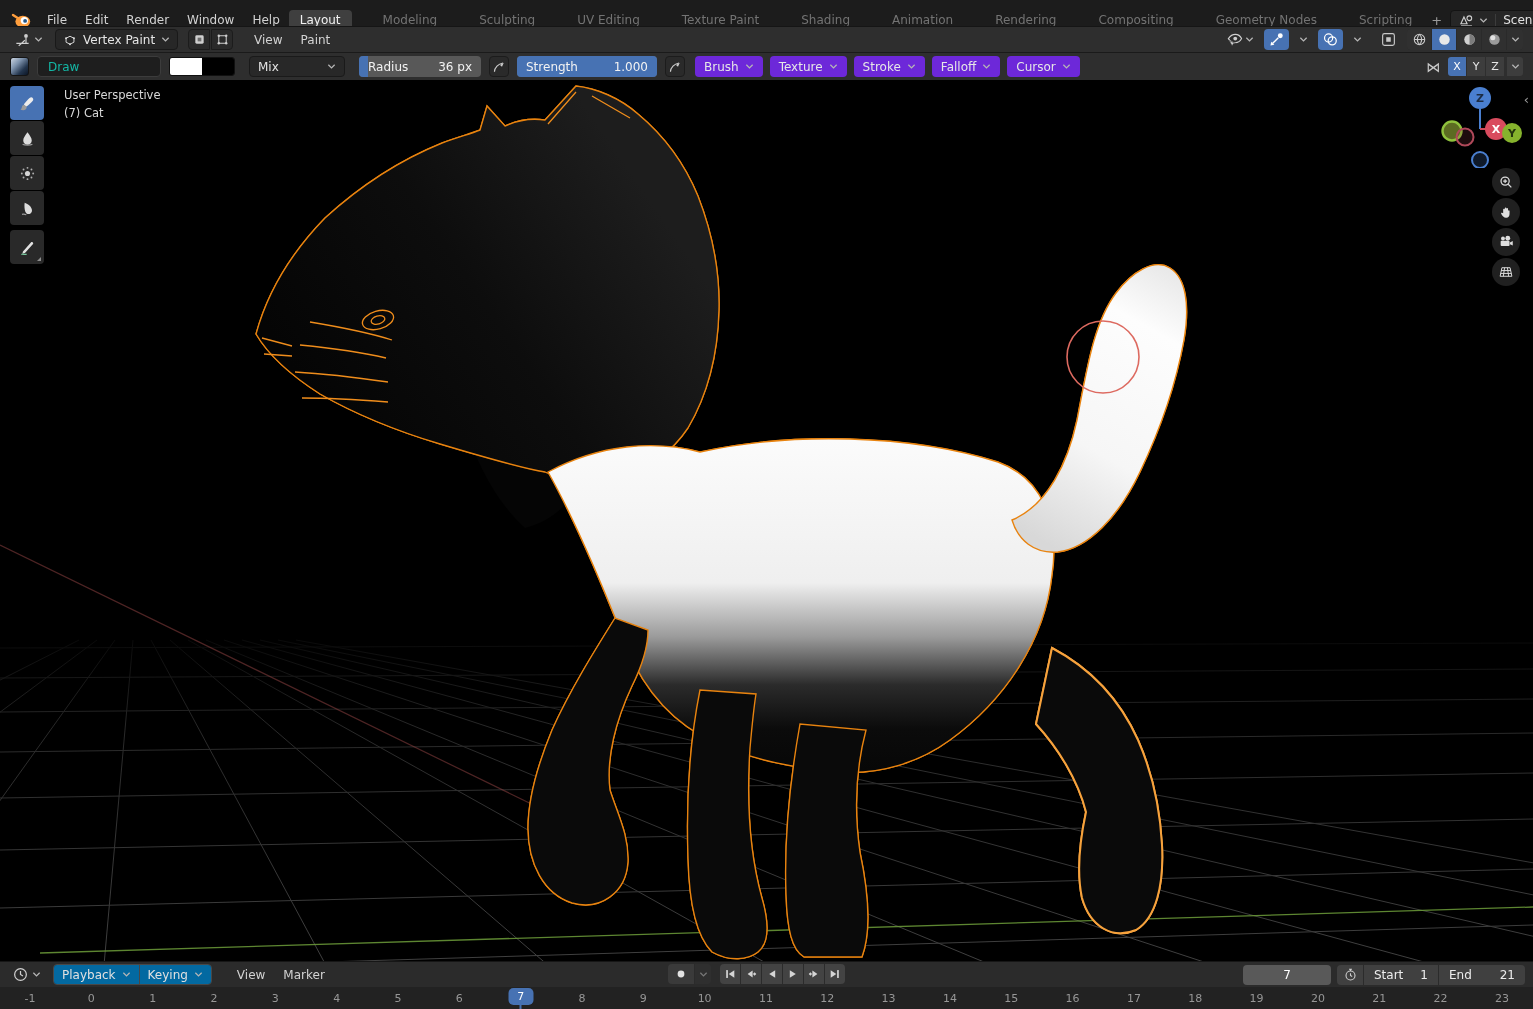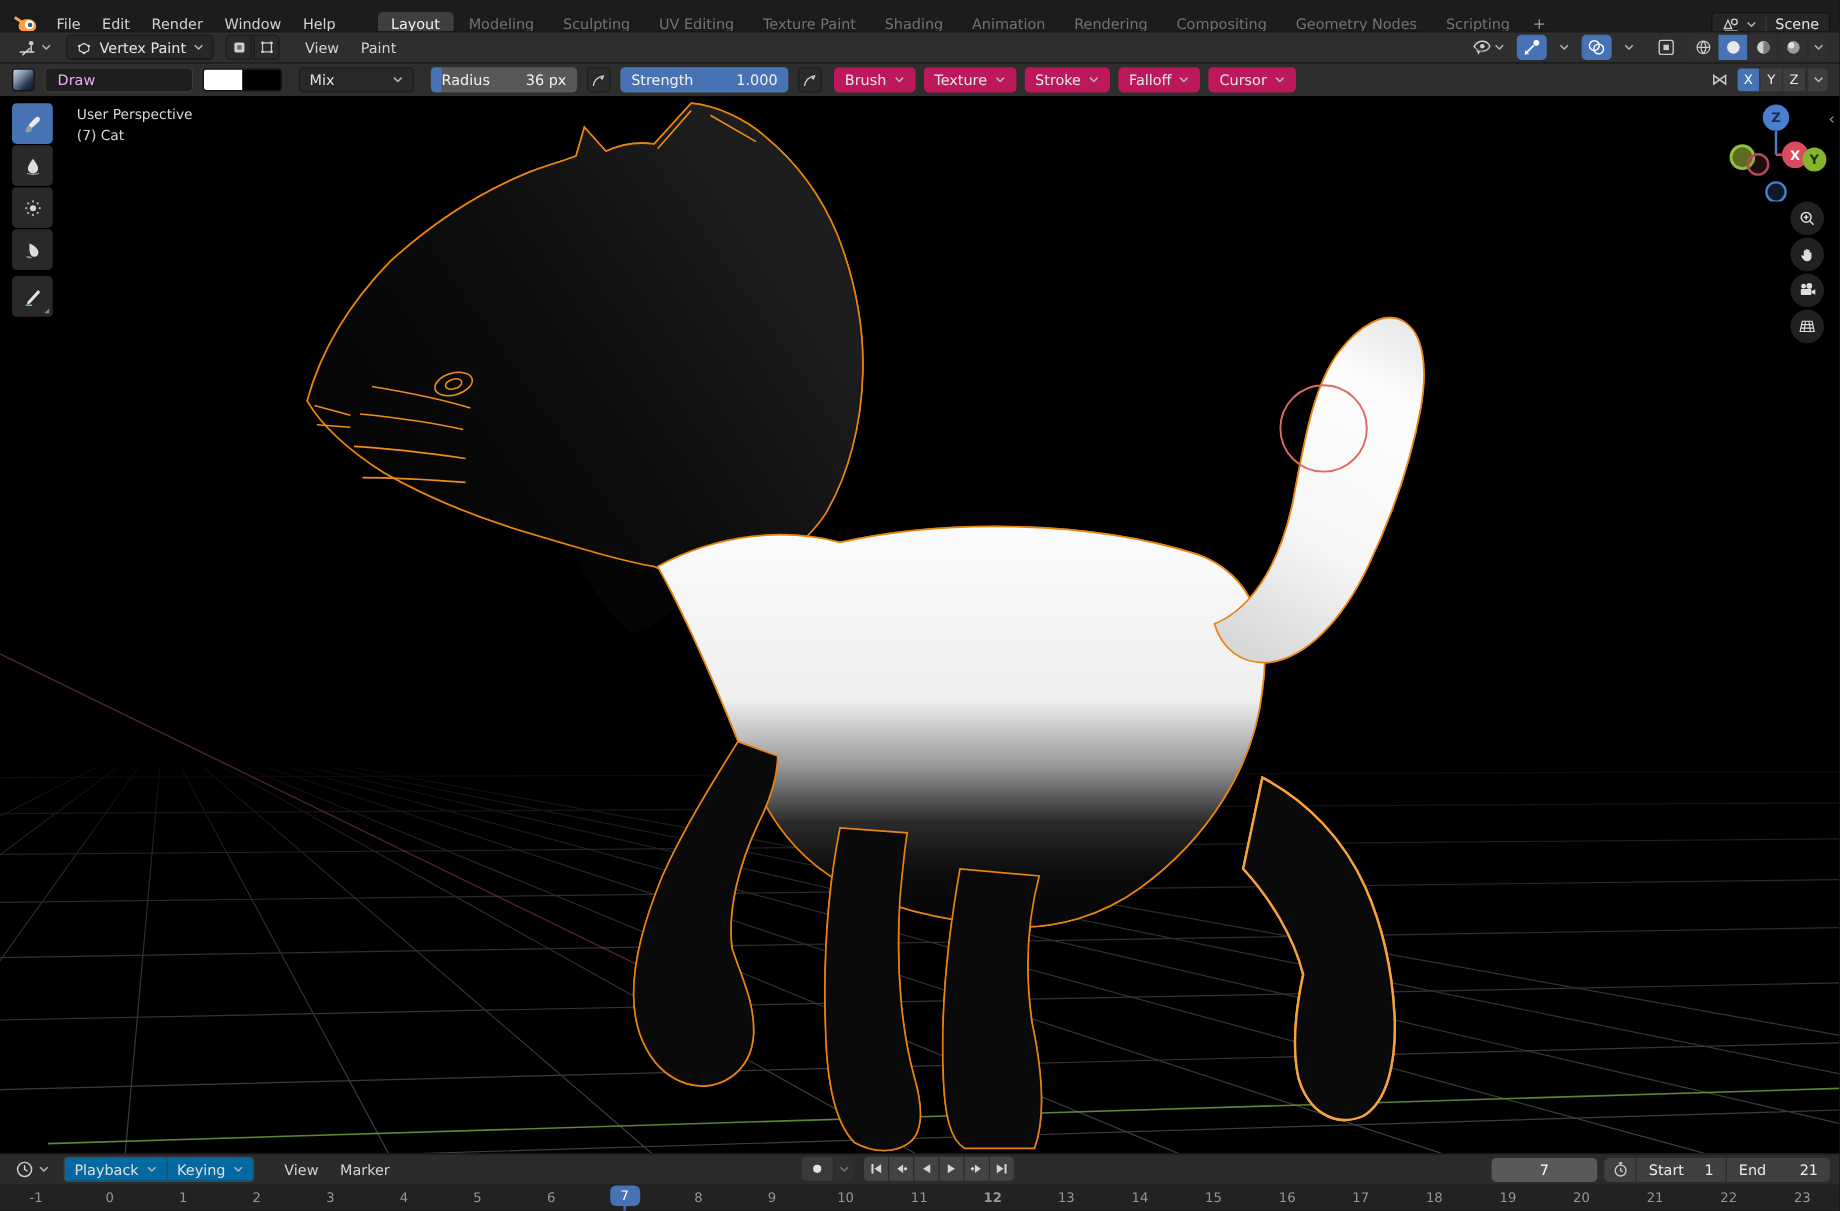--- a/index.html
+++ b/index.html
@@ -8,21 +8,21 @@
   .app{position:relative;width:1533px;height:1009px}
   .row{position:absolute;left:0;right:0;display:flex;align-items:center}
   svg{display:block}
   .chev{width:9px;height:7px;flex:0 0 auto}
 
   
   .topbar{top:0;height:40px;background:#1c1c1c;padding:12px 8px;z-index:30}
   .logo{width:22px;height:16px;margin:0 6px 0 2px}
   .menu{padding:3px 9px;color:#d2d2d2;border-radius:4px;cursor:default;white-space:nowrap}
   .menus{display:flex;align-items:center}
-  .workspaces{display:flex;align-items:center;margin-left:26px;gap:2px}
+  .workspaces{display:flex;align-items:center;gap:20px}
   .ws-tab{padding:3px 11px;color:#737373;border-radius:4px;white-space:nowrap}
   .ws-tab.active{background:#3f3f3f;color:#f1f1f1}
   .ws-add{color:#9a9a9a;padding:3px 8px;font-size:13px}
   .spacer{flex:1}
   .scene-select{display:flex;align-items:center;background:#262626;border:1px solid #131313;
     border-radius:4px;height:21px;padding:0 8px;gap:5px;color:#e2e2e2}
   .scene-select .vdiv{width:1px;height:13px;background:#3c3c3c;margin:0 2px}
 
   
   .vhead{top:26px;height:26px;background:#2e2e2e;border-top:1px solid #151515;padding:0 10px;z-index:30}
@@ -42,36 +42,36 @@
   .shade-btn{width:24px;height:21px;display:flex;align-items:center;justify-content:center;background:#303030}
   .shade-btn.active{background:#4772b3}
   .shade-btn:first-child{border-radius:4px 0 0 4px}
   .shade-chev{width:16px;height:21px;display:flex;align-items:center;justify-content:center;background:#303030;border-radius:0 4px 4px 0}
 
   
   .tsettings{top:52px;height:28px;background:#2e2e2e;border-top:1px solid #1a1a1a;padding:0 10px;gap:8px;z-index:30}
   .brush-thumb{width:19px;height:19px;border-radius:3px;border:1px solid #141414;
     background:linear-gradient(135deg,#cdd6e2 0%,#7e93ad 35%,#24364e 70%,#0b1524 100%)}
   .brush-name{width:124px;height:21px;background:#1e1e1e;border:1px solid #3c3c3c;border-radius:4px;
-    display:flex;align-items:center;padding:0 10px;color:#f0abfc}
+    display:flex;align-items:center;padding:0 10px;color:#14b8a6}
   .swatches{display:flex;height:19px;border:1px solid #111;border-radius:3px;overflow:hidden}
   .swatch{width:32px;height:100%}
   .dropdown{display:flex;align-items:center;justify-content:space-between;background:#282828;
     border:1px solid #1a1a1a;border-radius:4px;height:21px;padding:0 8px;color:#e3e3e3}
   .blend-select{width:96px;margin-left:6px}
   .slider{position:relative;height:21px;border-radius:4px;background:#585858;overflow:hidden;
     display:flex;align-items:center;justify-content:space-between;padding:0 9px;color:#f2f2f2}
   .slider .fill{position:absolute;left:0;top:0;bottom:0;background:#4772b3}
   .slider span{position:relative;z-index:1}
   .slider.radius{width:122px;margin-left:6px}
   .slider.strength{width:140px}
   .pressure-btn{width:20px;height:21px;background:#2a2a2a;border:1px solid #1c1c1c;border-radius:4px;
     display:flex;align-items:center;justify-content:center}
   .popovers{display:flex;gap:7px;margin-left:2px}
-  .popover-btn{display:flex;align-items:center;gap:6px;background:#be185d;border-radius:4px;
+  .popover-btn{display:flex;align-items:center;gap:6px;background:#6d28d9;border-radius:4px;
     height:21px;padding:0 9px;color:#e6e6e6}
   .ts-right{margin-left:auto;display:flex;align-items:center;gap:2px}
   .butterfly{font-size:14px;color:#c9c9c9;margin-right:6px}
   .axis-btn{width:18px;height:19px;background:#3d3d3d;color:#e8e8e8;display:flex;align-items:center;
     justify-content:center;font-size:11px}
   .axis-btn.first{border-radius:3px 0 0 3px}
   .axis-btn.active{background:#4772b3;color:#fff}
   .axis-chev{width:16px;height:19px;background:#3d3d3d;border-radius:0 3px 3px 0;display:flex;
     align-items:center;justify-content:center;margin-left:1px}
 
@@ -685,21 +685,21 @@
       <div class="tick" style="left: 213.99px;">2</div>
       <div class="tick" style="left: 275.32px;">3</div>
       <div class="tick" style="left: 336.65px;">4</div>
       <div class="tick" style="left: 397.98px;">5</div>
       <div class="tick" style="left: 459.31px;">6</div>
       <div class="playhead" style="left: 520.64px;">7</div>
       <div class="tick" style="left: 581.97px;">8</div>
       <div class="tick" style="left: 643.3px;">9</div>
       <div class="tick" style="left: 704.63px;">10</div>
       <div class="tick" style="left: 765.96px;">11</div>
-      <div class="tick" style="left: 827.29px; font-weight: bold;">12</div>
+      <div class="tick" style="left: 827.29px;">12</div>
       <div class="tick" style="left: 888.62px;">13</div>
       <div class="tick" style="left: 949.95px;">14</div>
       <div class="tick" style="left: 1011.28px;">15</div>
       <div class="tick" style="left: 1072.61px;">16</div>
       <div class="tick" style="left: 1133.94px;">17</div>
       <div class="tick" style="left: 1195.27px;">18</div>
       <div class="tick" style="left: 1256.6px;">19</div>
       <div class="tick" style="left: 1317.93px;">20</div>
       <div class="tick" style="left: 1379.26px;">21</div>
       <div class="tick" style="left: 1440.59px;">22</div>

